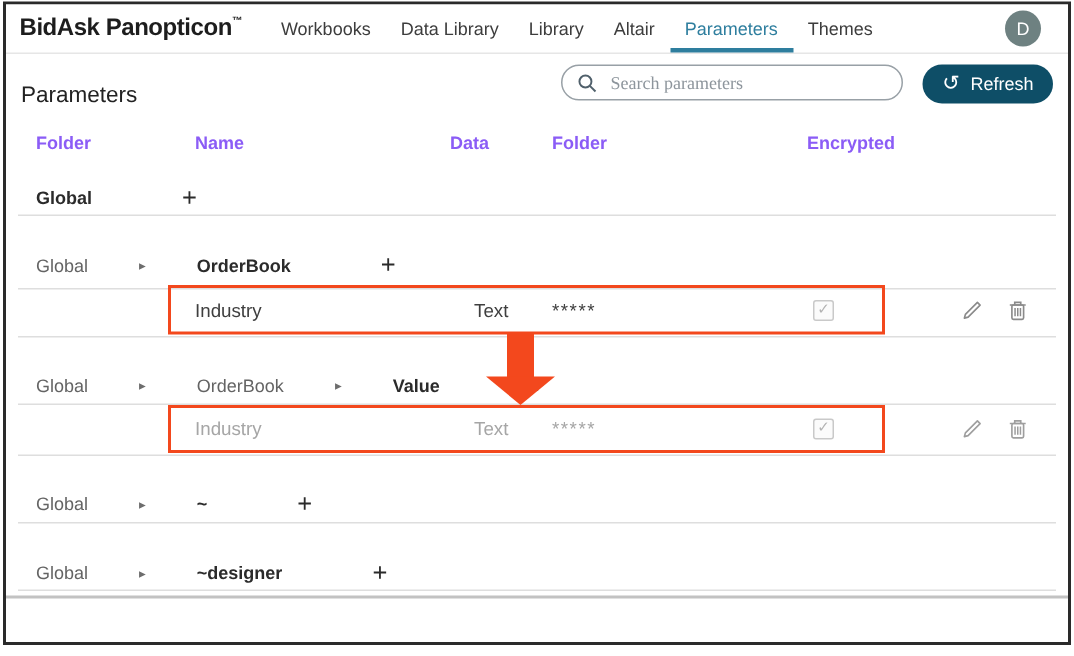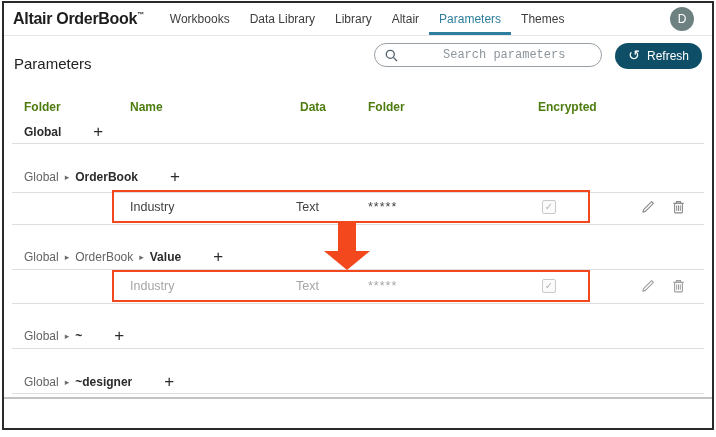--- a/index.html
+++ b/index.html
@@ -22,46 +22,46 @@
   .avatar{align-self:center;margin-left:auto;margin-right:18px;width:24px;height:24px;
           border-radius:50%;background:#6e8181;color:#fff;font-size:12px;display:flex;
           align-items:center;justify-content:center;cursor:pointer;}
 
   
   .page-title{position:absolute;left:10px;top:42px;font-size:15px;color:#222;font-weight:400;}
   .search{position:absolute;left:370px;top:40px;width:228px;height:24px;border:1px solid #98a0a6;
           border-radius:13px;display:flex;align-items:center;padding:0 10px;box-sizing:border-box;
           gap:7px;background:#fff;}
   .search input{border:none;outline:none;flex:1;font-size:12px;color:#3b82f6;background:transparent;
-                font-family:Liberation Mono, monospace;min-width:0;margin-left:36px;}
+                font-family:Liberation Serif, serif;min-width:0;}
   .search input::placeholder{color:#8d959c;}
   .refresh-btn{position:absolute;right:10px;top:40px;height:26px;padding:0 13px;border:none;
                border-radius:14px;background:#0e4e67;color:#fff;font-size:12px;display:flex;
                align-items:center;gap:7px;cursor:pointer;font-family:"Liberation Sans",sans-serif;}
   .refresh-glyph{font-size:14px;line-height:1;position:relative;top:-1px;}
 
   
-  .colheads span{position:absolute;top:85px;font-size:12px;font-weight:700;color:#4d7c0f;margin-top:12px;}
+  .colheads span{position:absolute;top:85px;font-size:12px;font-weight:700;color:#8b5cf6;}
   .ch-folder{left:20px;} .ch-name{left:126px;} .ch-type{left:296px;} .ch-value{left:364px;}
   .ch-encrypted{left:534px;}
 
   .divider{position:absolute;left:8px;right:8px;height:1px;background:#dedede;}
   .bottom-line{position:absolute;left:0;right:0;top:394px;height:2px;background:#c2c2c2;}
 
   .grouprow{position:absolute;left:20px;height:17px;display:flex;align-items:center;
-            font-size:12px;white-space:nowrap;}
+            font-size:12px;white-space:nowrap;gap:28px;}
   .seg{color:#646464;}
   .seg.bold{color:#2b2b2b;font-weight:700;}
   .caret{color:#6d6d6d;font-size:9px;margin:0 6px;position:relative;top:0px;}
   .plus{margin-left:32px;font-size:17px;font-weight:500;color:#2b2b2b;cursor:pointer;line-height:1;}
 
   .paramrow{position:absolute;left:0;right:0;height:30px;}
   .paramrow .cell{position:absolute;top:50%;transform:translateY(-50%);font-size:12.5px;color:#3f3f3f;}
   .paramrow.muted .cell{color:#a6a6a6;}
-  .c-name{left:126px;text-align:center;} .c-type{left:292px;} .c-value{left:364px;letter-spacing:1px;}
+  .c-name{left:126px;text-align:center;} .c-type{left:312px;} .c-value{left:364px;letter-spacing:1px;}
   .checkbox{position:absolute;left:538px;top:50%;transform:translateY(-50%);width:14px;height:14px;
             border:1px solid #c9c9c9;background:#fbfbfb;border-radius:2px;box-sizing:border-box;
             display:flex;align-items:center;justify-content:center;cursor:pointer;}
   .checkbox .check{font-size:10px;color:#b3b3b3;line-height:1;}
   .rowicon{position:absolute;top:50%;transform:translateY(-50%);width:16px;height:16px;
            display:flex;align-items:center;justify-content:center;cursor:pointer;}
   .i-edit{left:636px;} .i-del{left:666px;}
 
   
   .hl-box{position:absolute;left:108px;width:478px;border:2px solid #f3481d;box-sizing:border-box;
@@ -72,21 +72,21 @@
   .arrow-head{position:absolute;left:320px;top:248px;width:0;height:0;z-index:6;
               border-left:23px solid transparent;border-right:23px solid transparent;
               border-top:19px solid #f3481d;}
 </style>
 </head>
 <body>
 
 <div class="frame">
 
   <header class="topnav">
-    <div class="logo"><span>Altair OrderBook</span><sup>™</sup></div>
+    <div class="logo"><span>BidAsk Panopticon</span><sup>™</sup></div>
     <nav class="tabs">
       <div class="tab">Workbooks</div>
       <div class="tab">Data Library</div>
       <div class="tab">Library</div>
       <div class="tab">Altair</div>
       <div class="tab active">Parameters</div>
       <div class="tab">Themes</div>
     </nav>
     <div class="avatar">D</div>
   </header>

